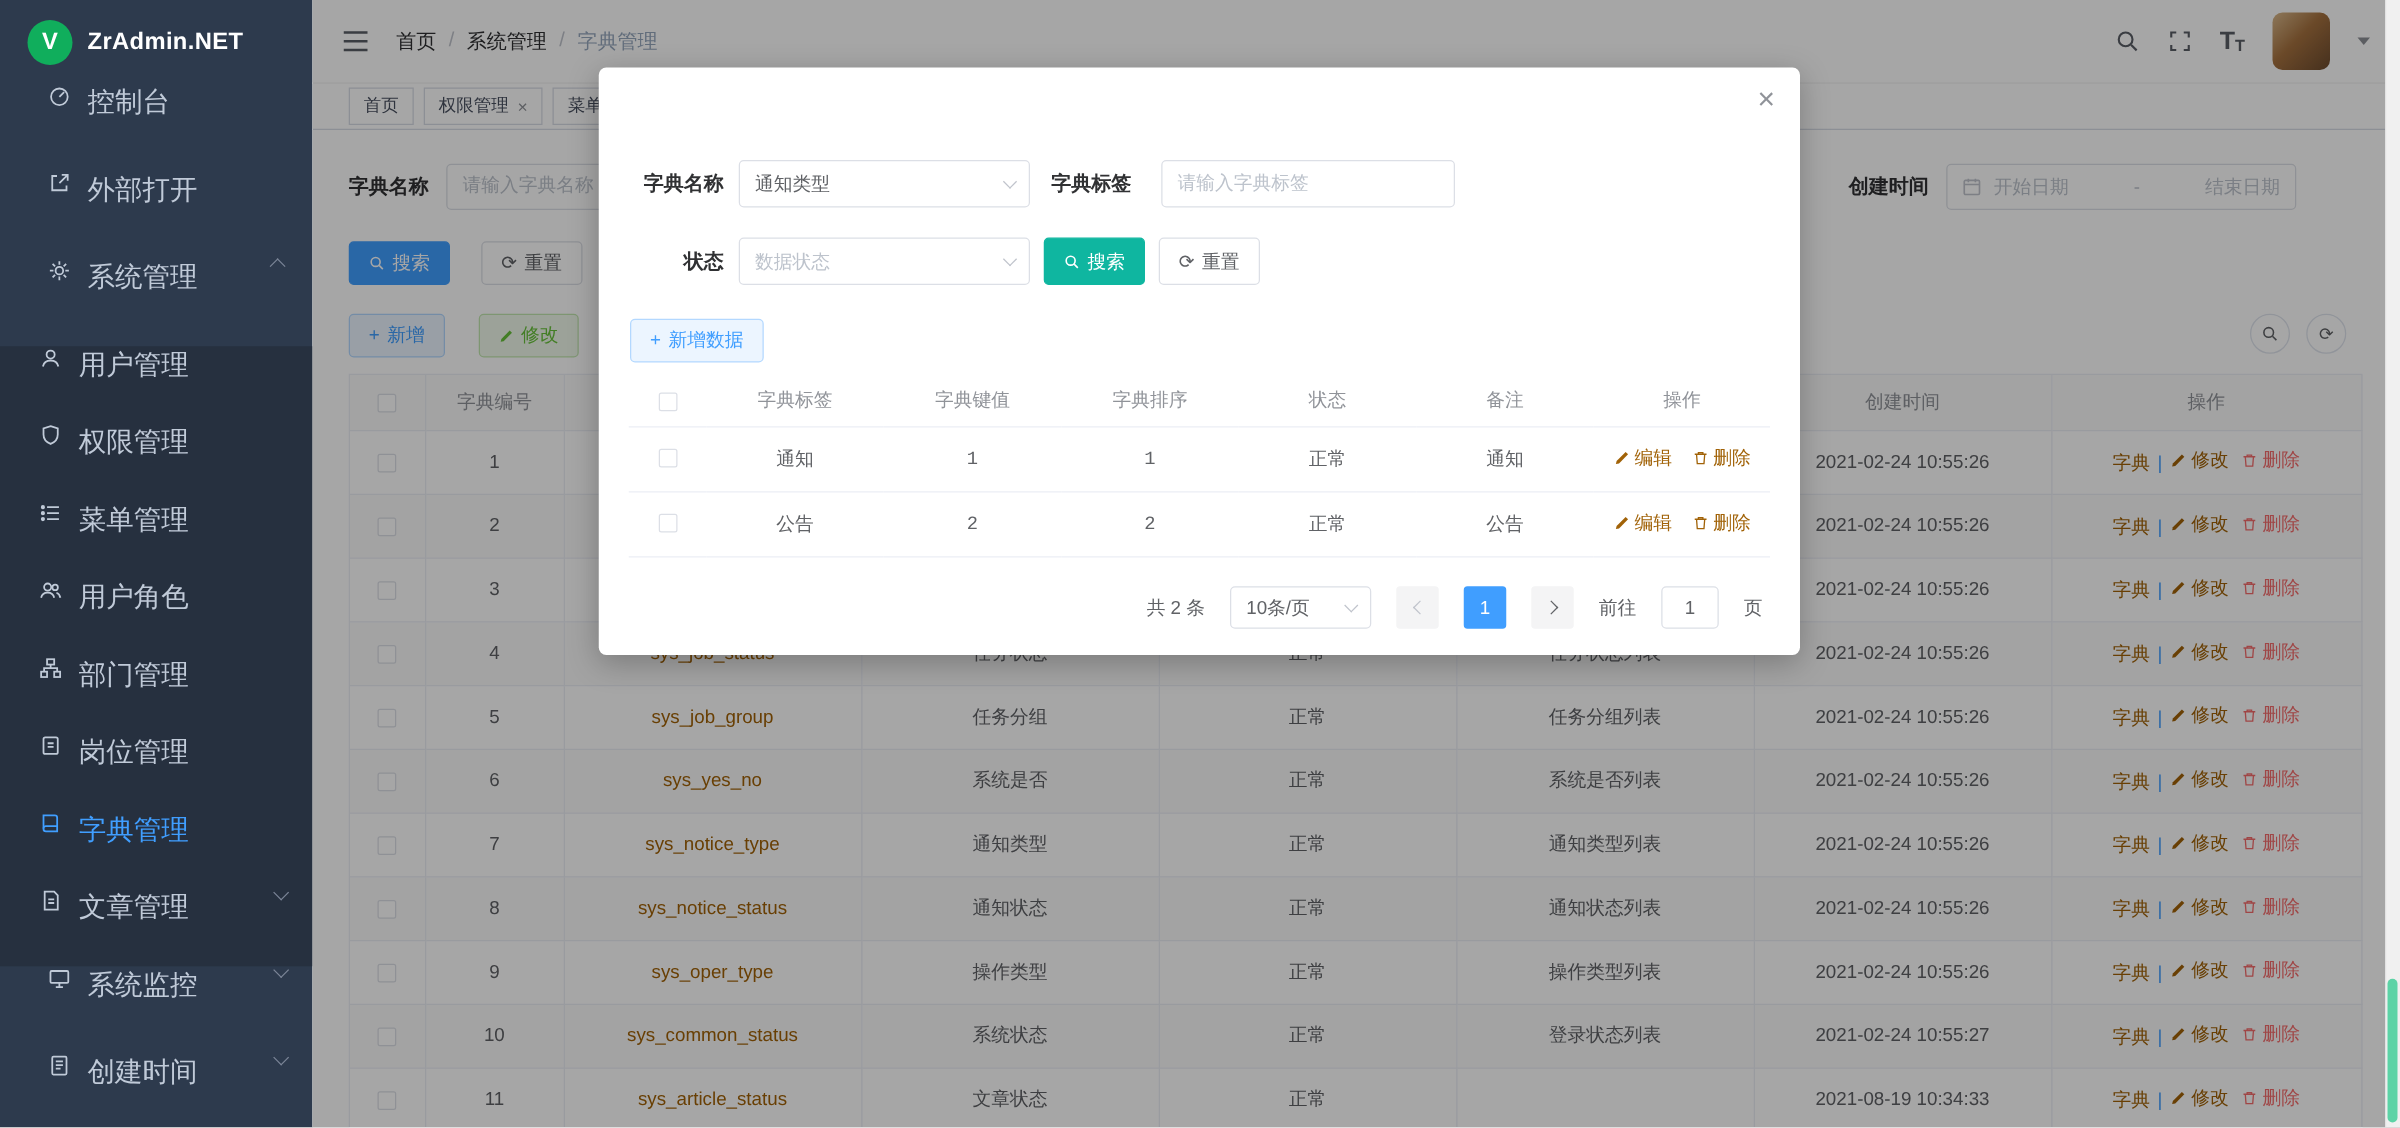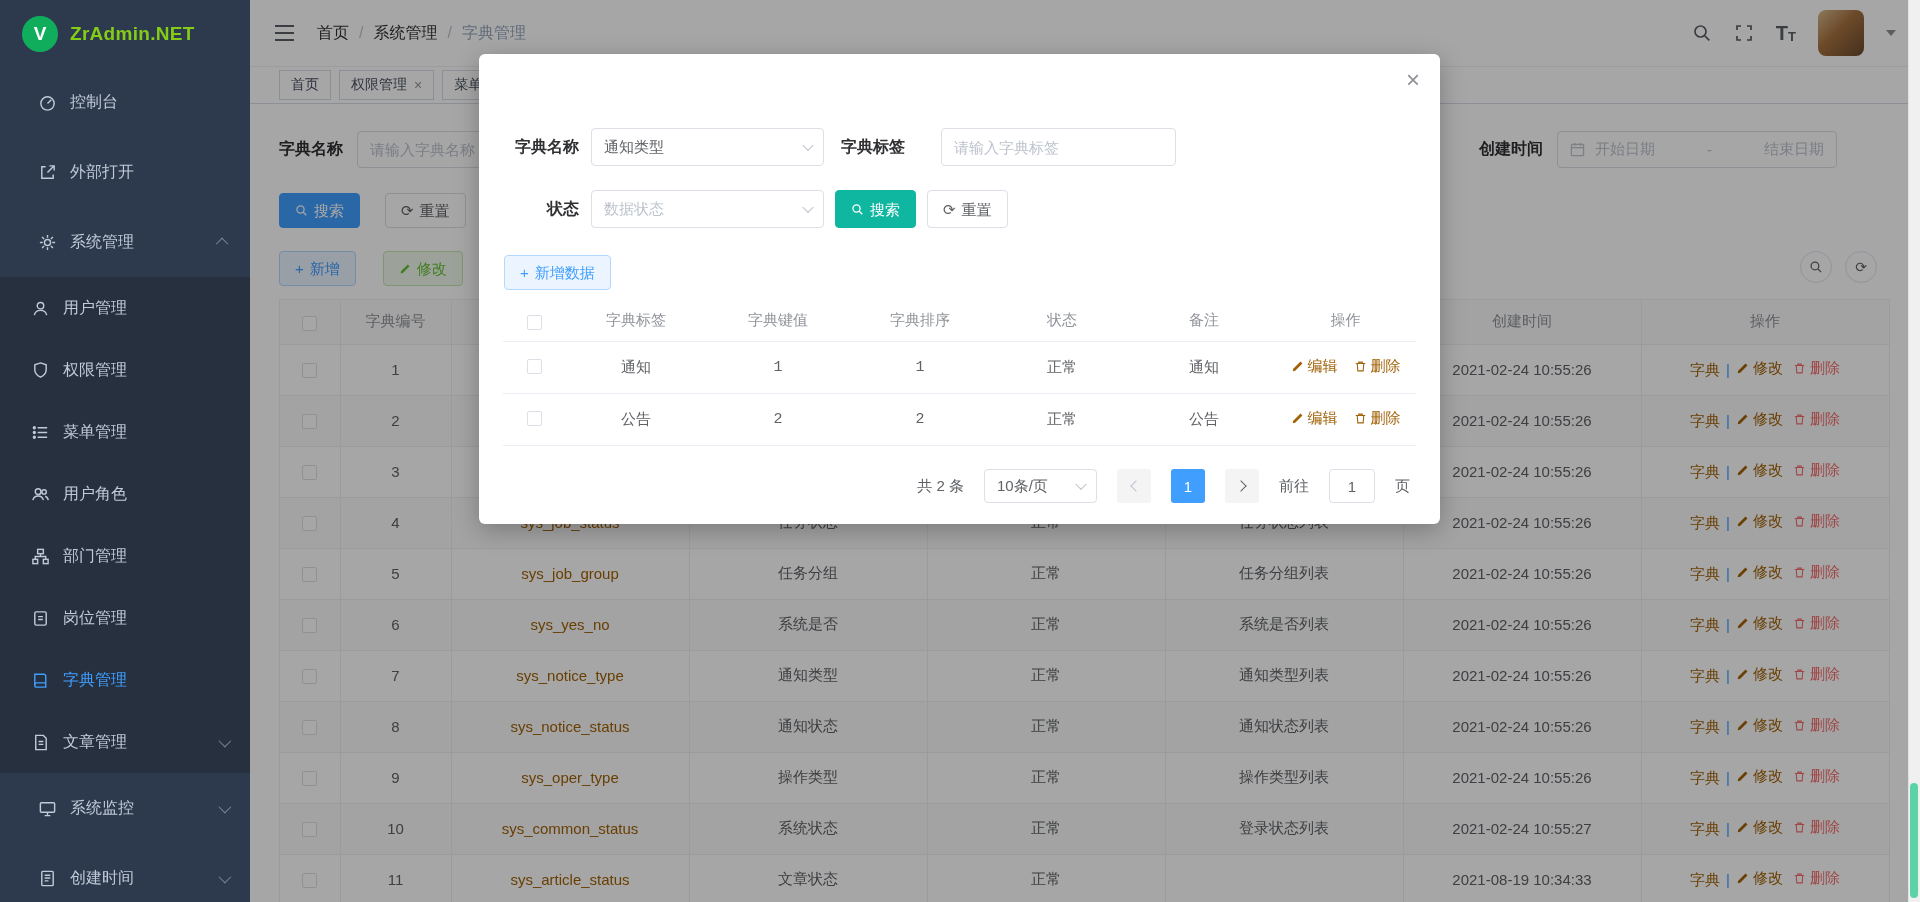--- a/index.html
+++ b/index.html
@@ -4,23 +4,23 @@
 <style>
   * { box-sizing: border-box; margin: 0; padding: 0; }
   body { font-family: "Liberation Sans", "DejaVu Sans", sans-serif; }
   .page { position: relative; width: 1920px; height: 902px; overflow: hidden; background: #fff; }
 
   
   .sidebar { position: absolute; left: 0; top: 0; width: 250px; height: 902px; background: #2d3a4d; z-index: 10; }
   .logo-row { height: 67px; display: flex; align-items: center; padding-left: 22px; gap: 12px; cursor: pointer; }
   .logo-badge { width: 36px; height: 36px; border-radius: 50%; background: #10ae5c; color: #fff; font-weight: bold;
                 display: flex; align-items: center; justify-content: center; font-size: 19px; }
-  .logo-title { color: #84cc16; font-size: 19px; font-weight: 700; letter-spacing: .3px; }
-  .menu-item { height: 70px; display: flex; align-items: center; padding: 0 22px 0 38px; color: #c0cad8;
-               font-size: 16px; cursor: pointer; }
+  .logo-title { color: #ffffff; font-size: 19px; font-weight: 700; letter-spacing: .3px; }
+  .menu-item { height: 70px; display: flex; align-items: flex-start; padding: 0 22px 0 38px; color: #c0cad8;
+               font-size: 22px; cursor: pointer; }
   .menu-item .mi-icon { width: 19px; height: 19px; margin-right: 13px; flex: 0 0 auto; }
   .submenu { background: #26303f; }
   .submenu .menu-item { height: 62px; padding-left: 31px; }
   .menu-item.active { color: #409eff; }
   .m-chev { margin-left: auto; width: 9px; height: 9px; border-right: 1.6px solid #7c8698; border-bottom: 1.6px solid #7c8698; }
   .m-chev.down { transform: rotate(45deg) translateY(-2px); }
   .m-chev.up   { transform: rotate(-135deg) translateY(-2px); }
 
   
   .navbar { position: absolute; left: 250px; top: 0; right: 0; height: 67px; background: #fff;
@@ -45,21 +45,21 @@
              border-bottom: 1px solid #d8dce5; display: flex; align-items: center; padding-left: 29px; gap: 8px; z-index: 10; }
   .tab { height: 30px; display: inline-flex; align-items: center; gap: 7px; padding: 0 11px;
          border: 1px solid #d8dce5; background: #fff; font-size: 14px; color: #495060; cursor: pointer; }
   .tab-close { font-size: 14px; color: #909399; cursor: pointer; line-height: 1; }
 
   
   .content { position: absolute; left: 250px; top: 104px; right: 0; bottom: 0; background: #fff; z-index: 10; }
   .flt-label { font-weight: 700; color: #303133; font-size: 16px; }
   .filter-name { position: absolute; left: 29px; top: 27px; height: 37px; display: flex; align-items: center; gap: 14px; }
   .text-input { height: 37px; border: 1px solid #dcdfe6; border-radius: 4px; padding: 0 12px; font-size: 15px;
-                color: #606266; outline: none; background: #fff; font-family: Liberation Sans, sans-serif; }
+                color: #606266; outline: none; background: #fff; font-family: Liberation Mono, monospace; }
   input::placeholder { color: #bdc3cc; }
   .filter-date { position: absolute; left: 1229px; top: 27px; height: 37px; display: flex; align-items: center; gap: 14px; }
   .date-range { width: 280px; height: 37px; border: 1px solid #dcdfe6; border-radius: 4px; background: #fff;
                 display: flex; align-items: center; padding: 0 12px; gap: 10px; font-size: 15px; color: #bdc3cc; cursor: pointer; }
   .date-sep { flex: 1; text-align: center; }
 
   .btn { display: inline-flex; align-items: center; justify-content: center; gap: 6px; height: 35px; padding: 0 15px;
          border-radius: 4px; font-size: 15px; border: 1px solid transparent; cursor: pointer; font-family: inherit; line-height: 1; }
   .btn .glyph { font-size: 15px; }
   .btn-primary { background: #409eff; border-color: #409eff; color: #fff; }
@@ -543,21 +543,21 @@
   <div class="dialog">
     <button class="dlg-close">×</button>
 
     <div class="dlg-row1">
       <span class="dlg-label">字典名称</span>
       <div class="select w233">
         <span class="sel-value">通知类型</span>
         <span class="sel-arrow"></span>
       </div>
       <span class="dlg-label mid">字典标签</span>
-      <input class="text-input" style="width: 235px; height: 38px; margin-left: 24px;" placeholder="请输入字典标签">
+      <input class="text-input" style="width: 235px; height: 38px; margin-left: 12px;" placeholder="请输入字典标签">
     </div>
 
     <div class="dlg-row2">
       <span class="dlg-label">状态</span>
       <div class="select w233">
         <span class="sel-placeholder">数据状态</span>
         <span class="sel-arrow"></span>
       </div>
       <button class="btn btn-teal">
         <svg width="13" height="13" viewBox="0 0 20 20" fill="none" stroke="currentColor" stroke-width="2">

